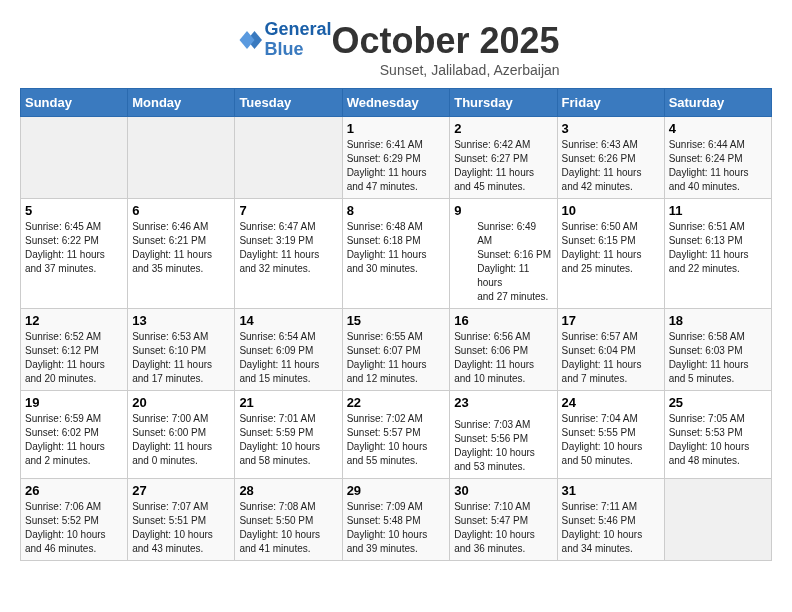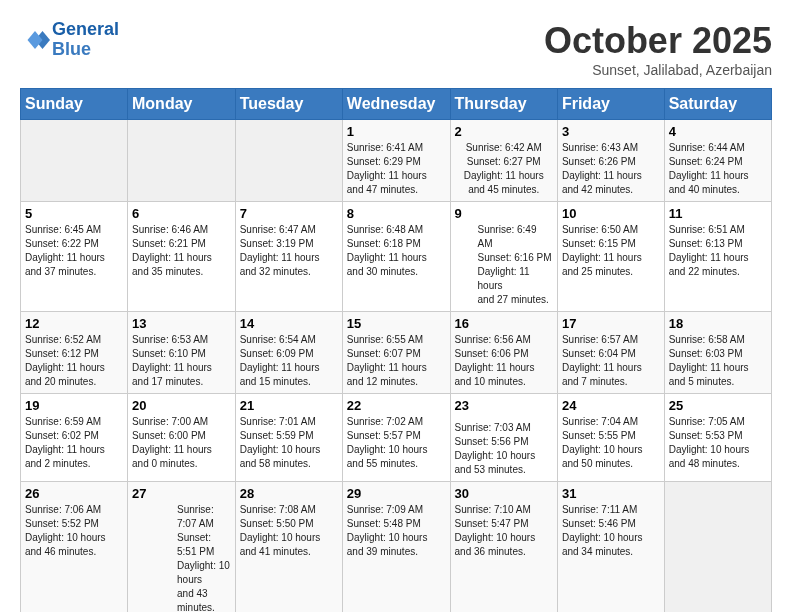--- a/index.html
+++ b/index.html
@@ -5,21 +5,21 @@
     * { box-sizing: border-box; margin: 0; padding: 0; }
     body {
       font-family: Arial, sans-serif;
       background: #fff;
       width: 792px;
       min-height: 612px;
       padding: 20px;
     }
     .header {
       display: flex;
-      justify-content: space-between;
+      justify-content: center;
       align-items: flex-start;
       margin-bottom: 10px;
     }
     .logo {
       display: flex;
       align-items: center;
     }
     .logo-text {
       font-size: 18px;
       font-weight: bold;
@@ -50,21 +50,21 @@
     table {
       width: 100%;
       border-collapse: collapse;
       font-size: 11px;
     }
     thead tr th {
       background-color: #3a7abf;
       color: #fff;
       padding: 6px 4px;
       text-align: left;
-      font-size: 16px;
+      font-size: 13px;
       border: 1px solid #2a6aaf;
     }
     tbody tr td {
       border: 1px solid #ccc;
       vertical-align: top;
       padding: 4px;
       width: 108px;
       min-height: 80px;
       background: #fff;
     }
@@ -124,21 +124,21 @@
         <td class="empty-cell"></td>
         <td>
           <div class="day-num">1</div>
           <div class="day-info" style="white-space: pre-line;">Sunrise: 6:41 AM
 Sunset: 6:29 PM
 Daylight: 11 hours
 and 47 minutes.</div>
         </td>
         <td>
           <div class="day-num">2</div>
-          <div class="day-info" style="white-space: pre-line; text-align: center;">Sunrise: 6:42 AM
+          <div class="day-info" style="white-space: pre-line;">Sunrise: 6:42 AM
 Sunset: 6:27 PM
 Daylight: 11 hours
 and 45 minutes.</div>
         </td>
         <td>
           <div class="day-num">3</div>
           <div class="day-info" style="white-space: pre-line;">Sunrise: 6:43 AM
 Sunset: 6:26 PM
 Daylight: 11 hours
 and 42 minutes.</div>
@@ -307,21 +307,21 @@
       <tr>
         <td>
           <div class="day-num">26</div>
           <div class="day-info" style="white-space: pre-line;">Sunrise: 7:06 AM
 Sunset: 5:52 PM
 Daylight: 10 hours
 and 46 minutes.</div>
         </td>
         <td>
           <div class="day-num">27</div>
-          <div class="day-info" style="white-space: pre-line; margin-left: 45px;">Sunrise: 7:07 AM
+          <div class="day-info" style="white-space: pre-line;">Sunrise: 7:07 AM
 Sunset: 5:51 PM
 Daylight: 10 hours
 and 43 minutes.</div>
         </td>
         <td>
           <div class="day-num">28</div>
           <div class="day-info" style="white-space: pre-line;">Sunrise: 7:08 AM
 Sunset: 5:50 PM
 Daylight: 10 hours
 and 41 minutes.</div>

